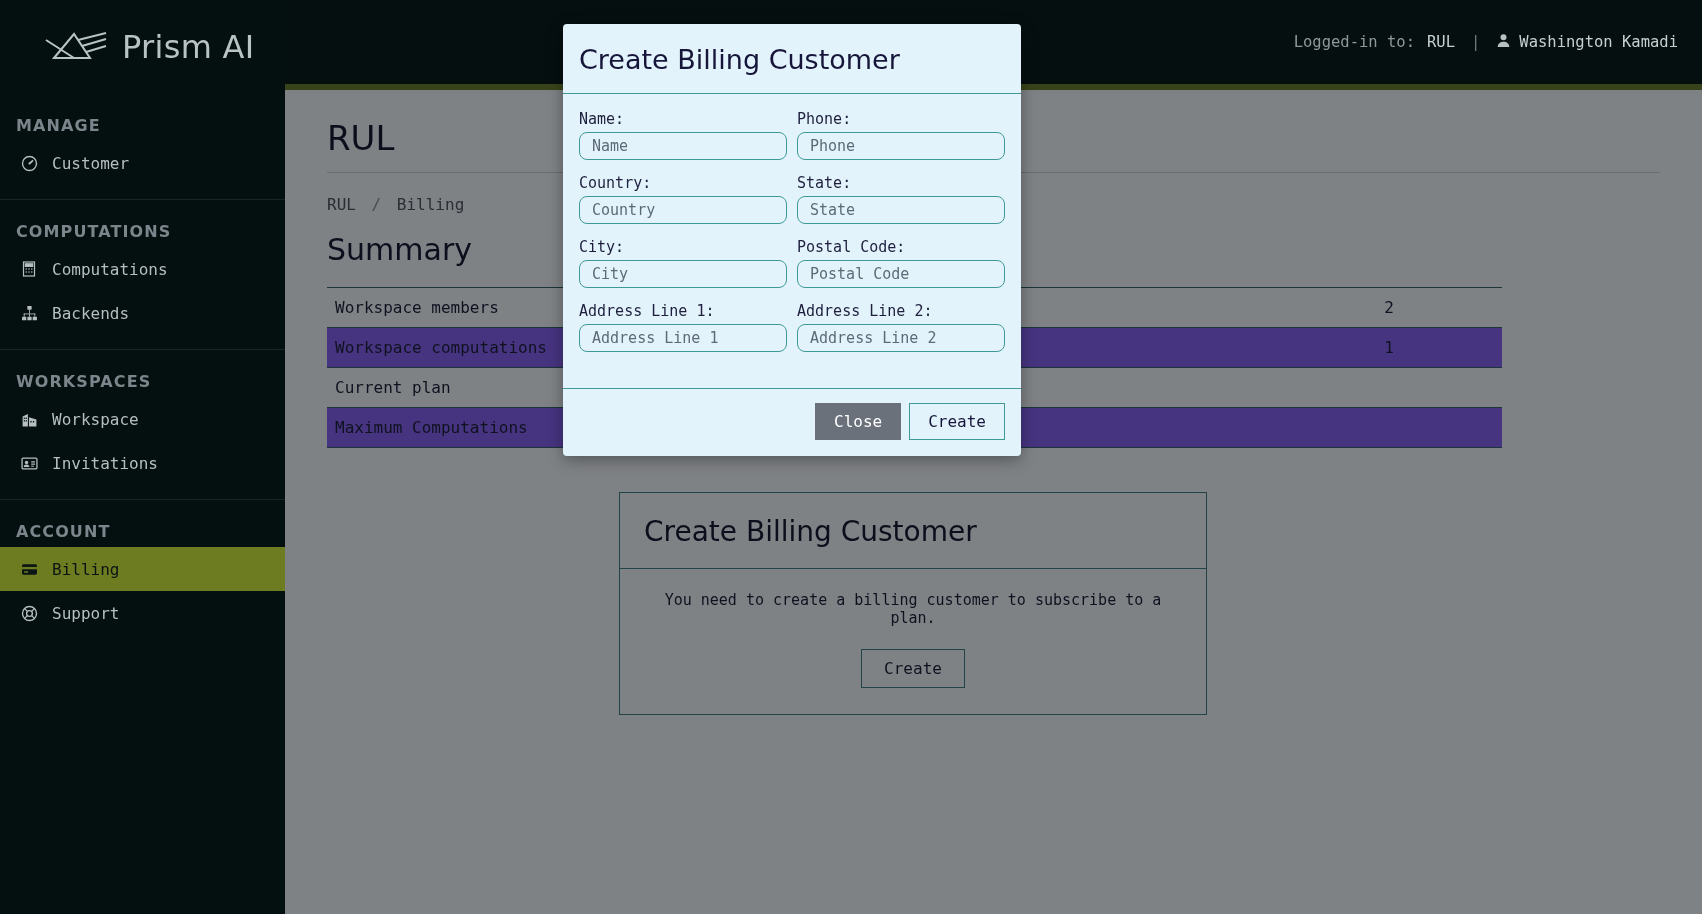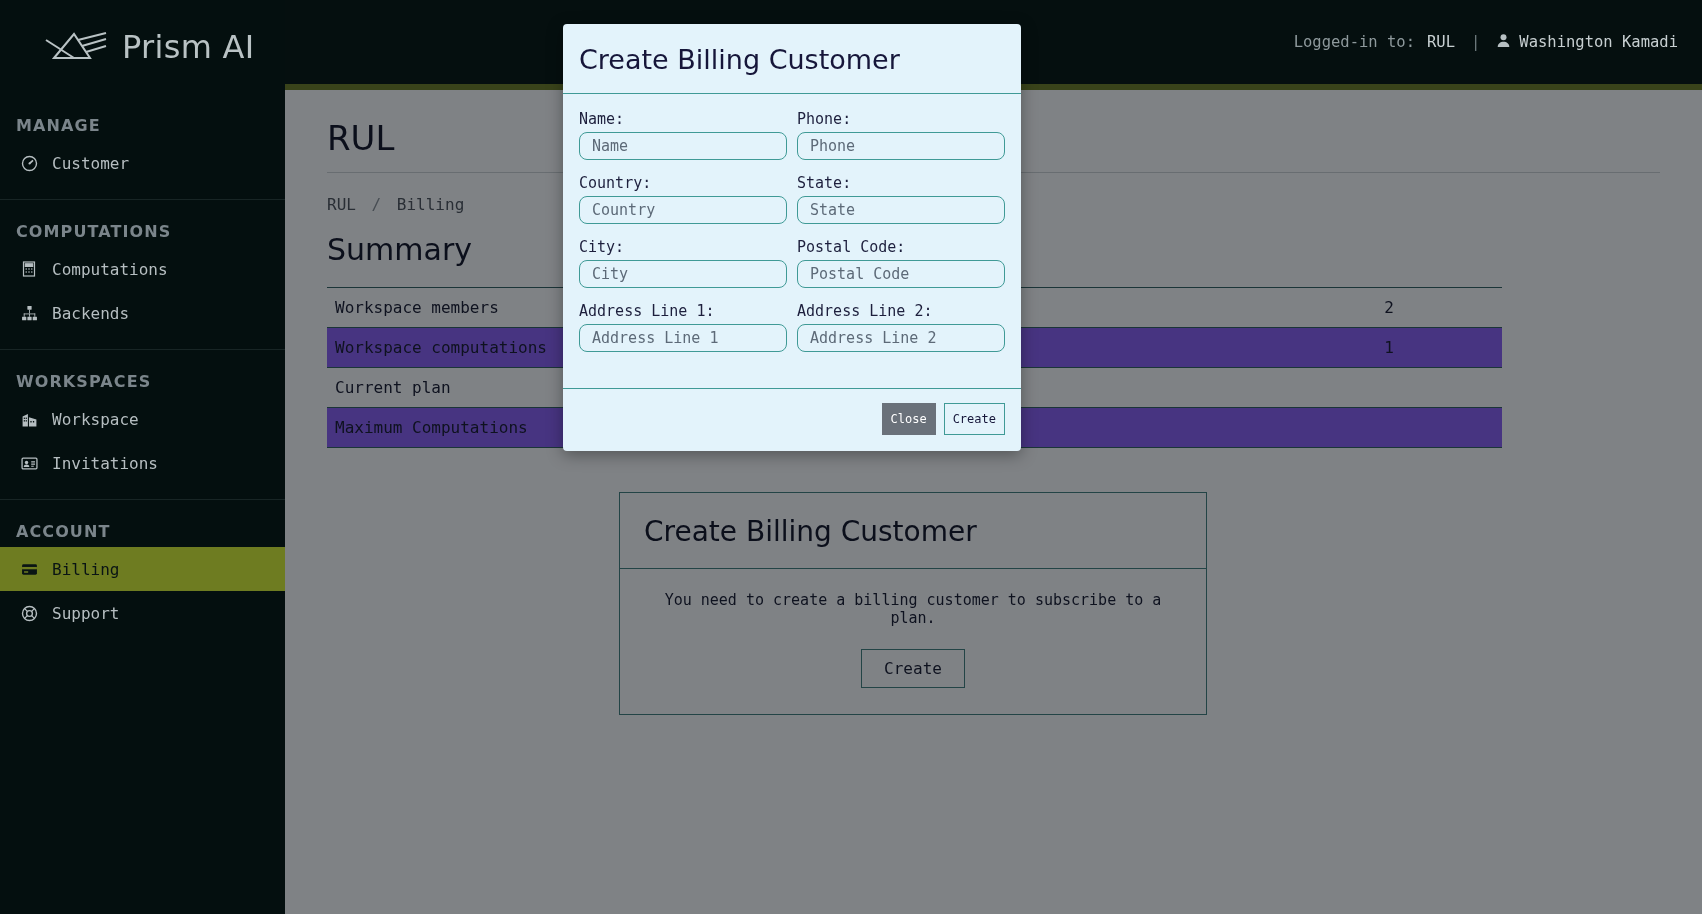--- a/index.html
+++ b/index.html
@@ -238,22 +238,22 @@
 
   .modal-footer {
     border-top: 1px solid #3f9a96;
     padding: 14px 16px 16px 16px;
     display: flex;
     justify-content: flex-end;
     gap: 8px;
   }
   .btn {
     font-family: "DejaVu Sans Mono", monospace;
-    font-size: 12px;
-    padding: 8px 8px;
+    font-size: 16px;
+    padding: 8px 18px;
     cursor: pointer;
     border-radius: 0;
   }
   .btn-close {
     background: #6a717a;
     border: 1px solid #6a717a;
     color: #ffffff;
   }
   .btn-create {
     background: transparent;

